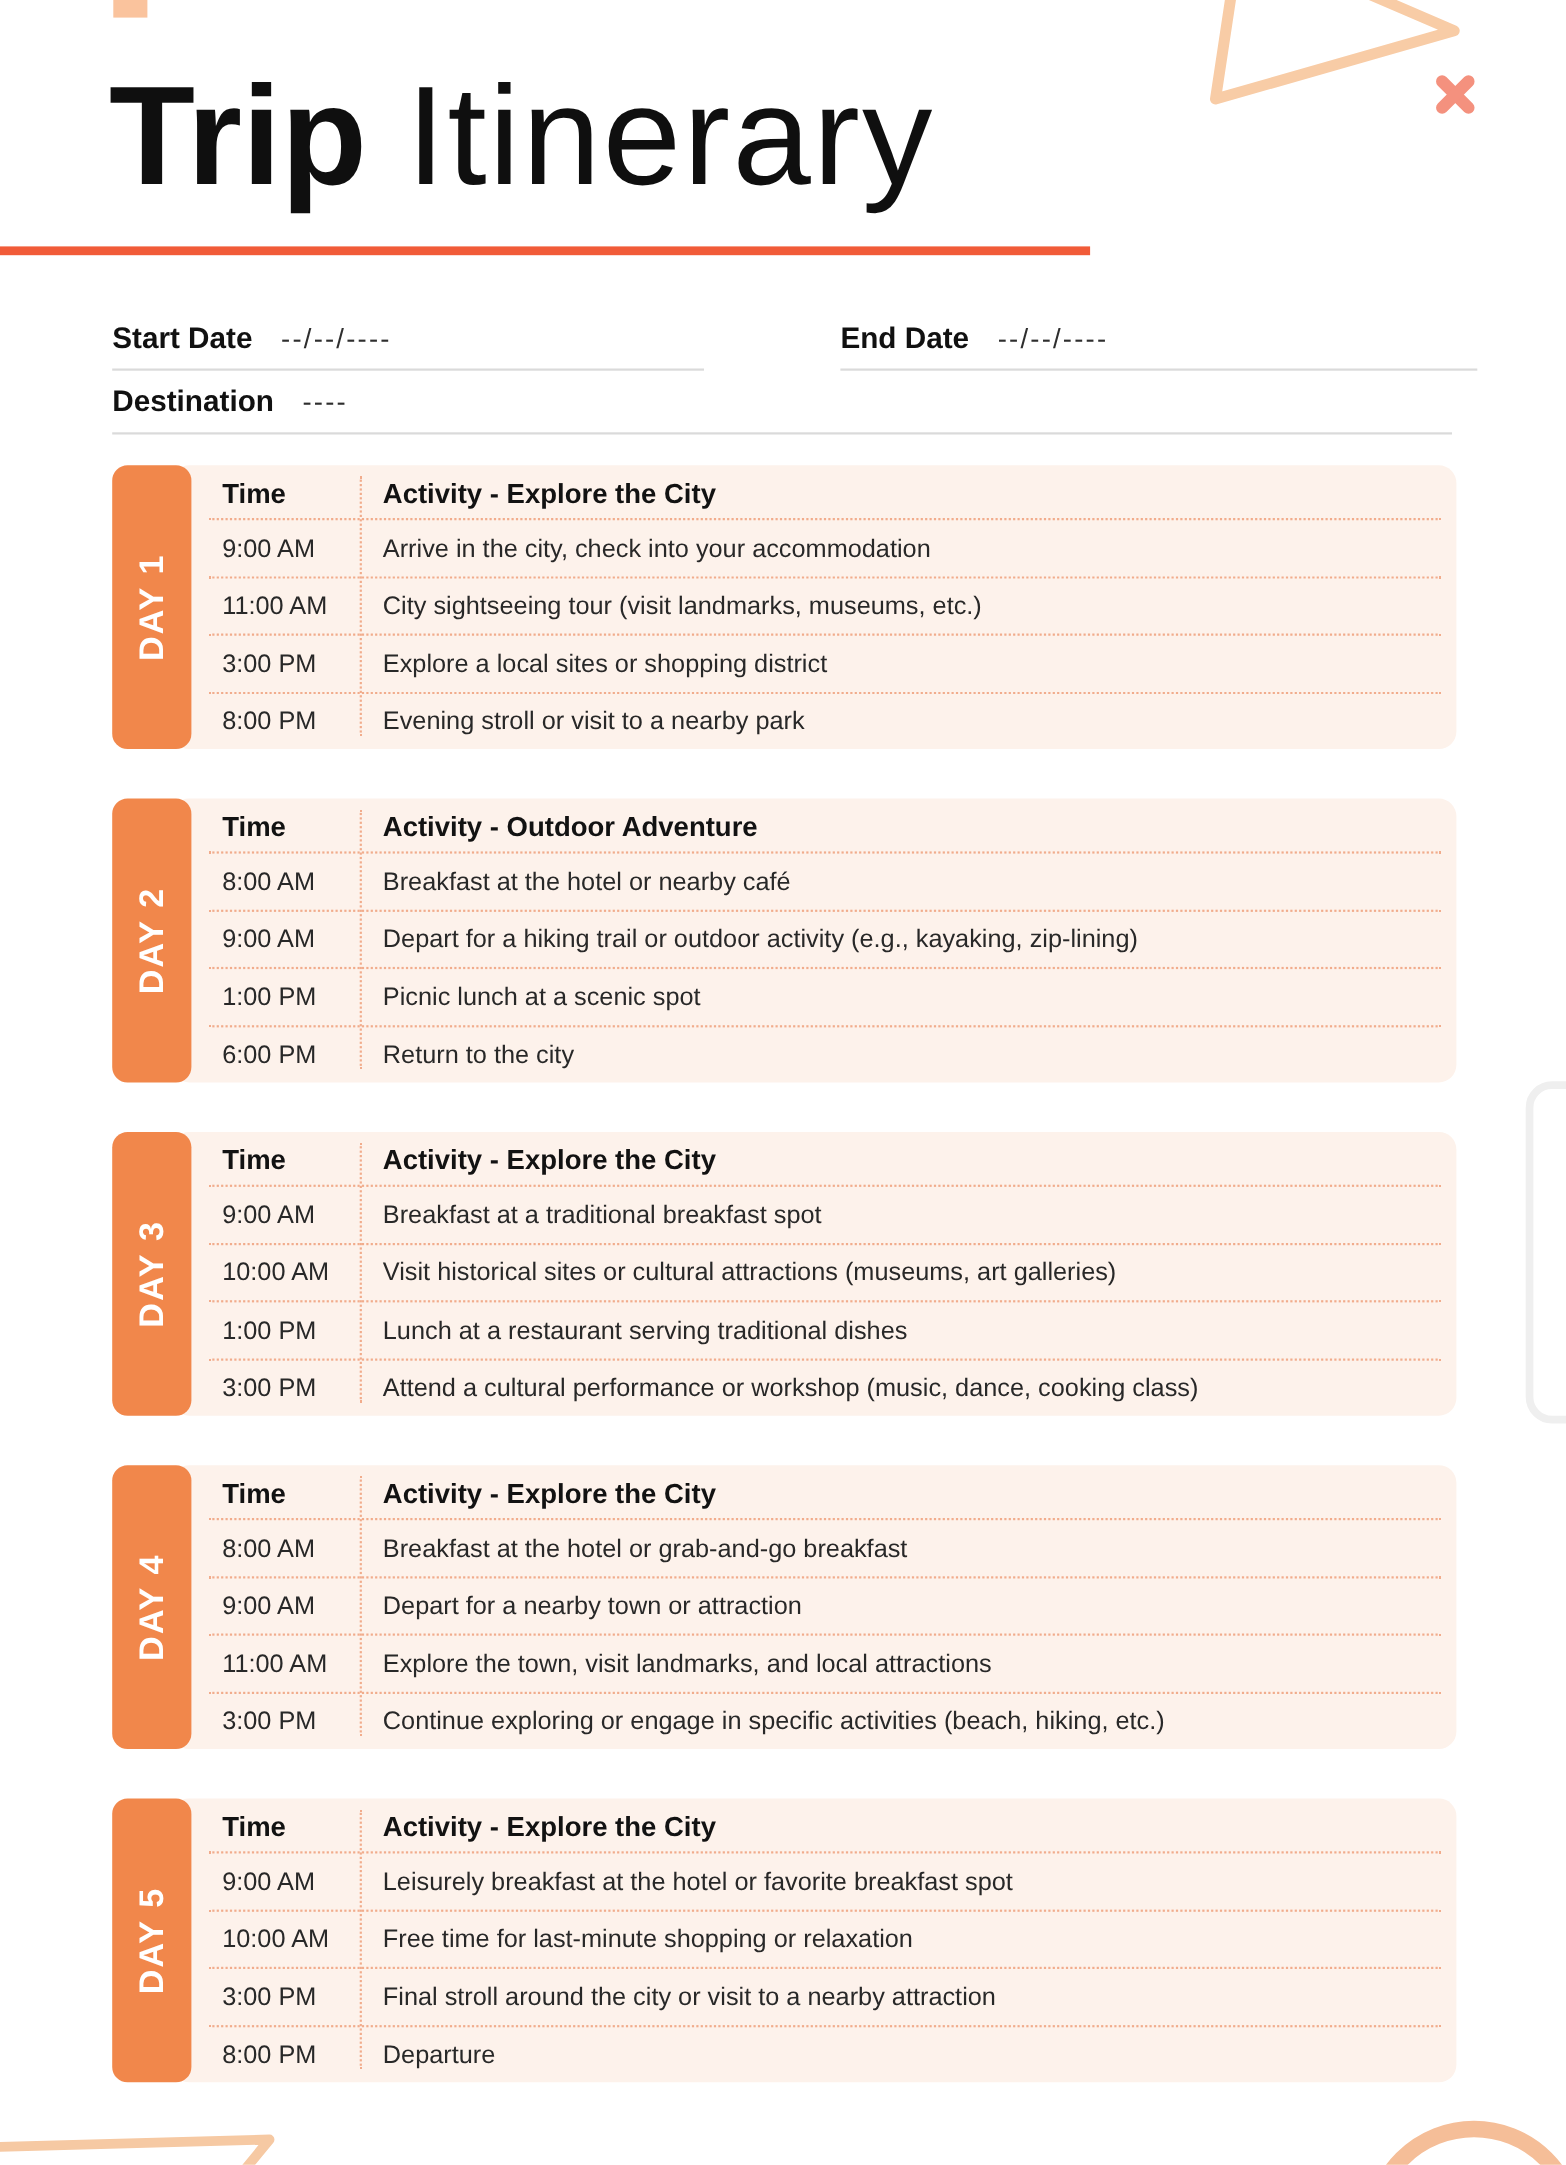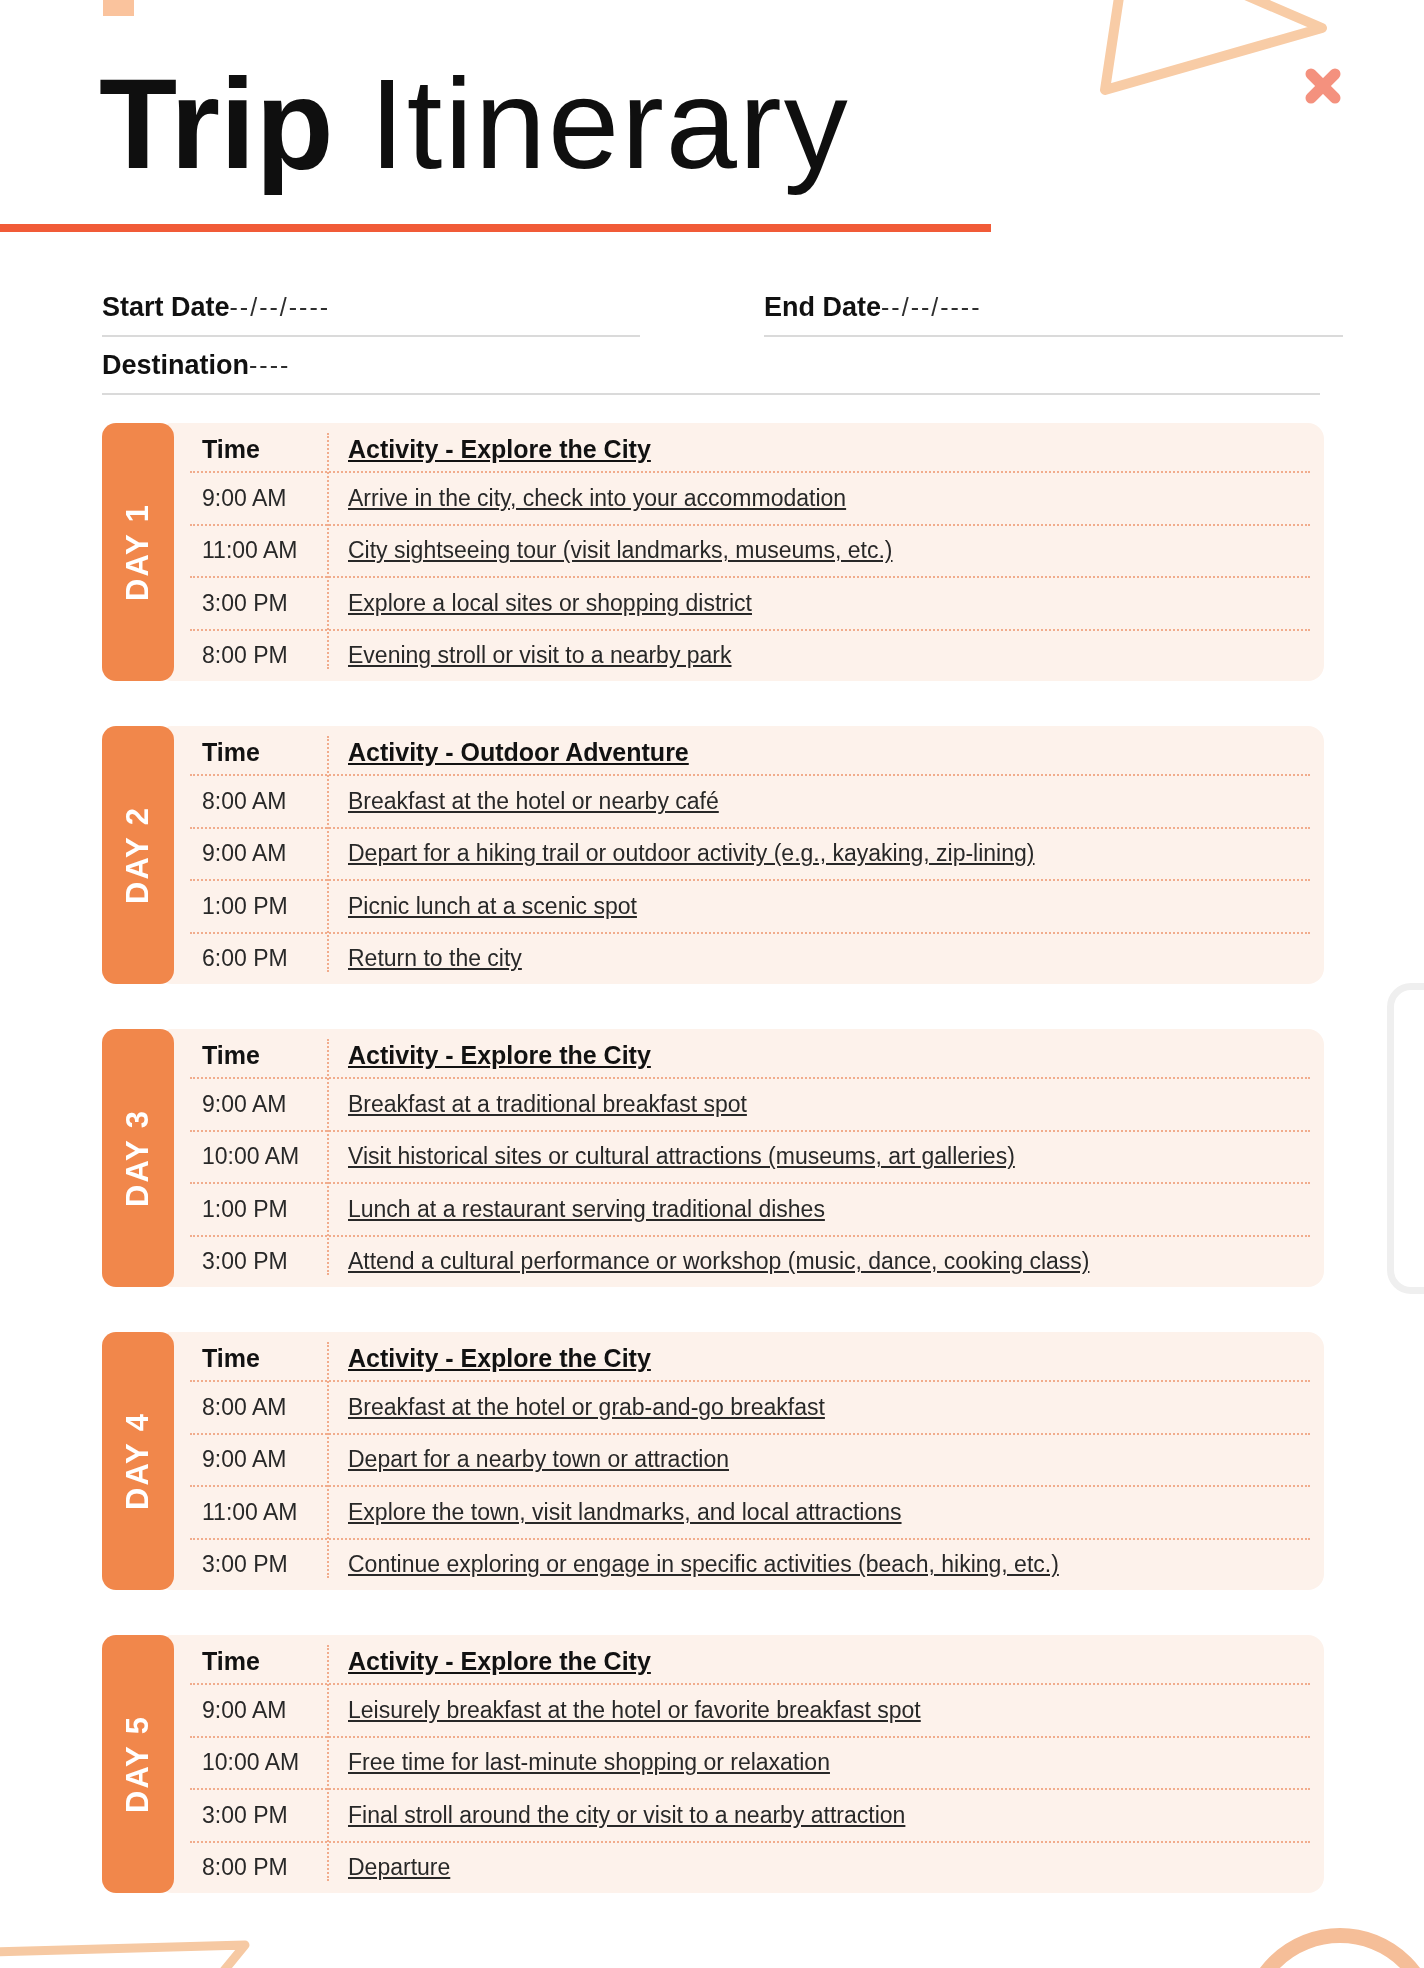--- a/index.html
+++ b/index.html
@@ -16,39 +16,39 @@
   .bl-svg{position:absolute; left:-10px; top:1933px; width:420px; height:140px;}
   .br-circle{position:absolute; left:1240px; top:1928px; width:170px; height:170px;
     border:15px solid #F5BE98; border-radius:50%;}
   
   .title{position:absolute; left:99px; top:54px; margin:0; font-size:128px; line-height:1.1;
     color:#0f0f0f; white-space:nowrap; letter-spacing:0;}
   .t-bold{font-weight:700;}
   .t-light{font-weight:400; letter-spacing:2px;}
   .rule{position:absolute; left:0; top:224px; width:991px; height:8px; background:#F15B38;}
   
-  .field{position:absolute; display:flex; align-items:baseline; 
+  .field{position:absolute; display:flex; align-items:baseline; gap:26px;
     padding-bottom:12px; border-bottom:2px solid #DADADA;}
   .f-start{left:102px; top:292px; width:538px;}
   .f-end{left:741px; top:292px; width:579px;margin-left:23px;}
   .f-dest{left:102px; top:350px; width:1218px;}
   .f-label{font-weight:700; font-size:27px; color:#111;}
   .f-value{font-size:25px; color:#2e2e2e; letter-spacing:2px;}
   
   .day{position:absolute; left:0; width:1424px; height:258px;padding-left:16px;}
   .tbl{position:absolute; left:156px; top:0; width:1168px; height:258px;
     background:#FDF2EB; border-radius:16px;}
   .vdiv{position:absolute; left:171px; top:10px; bottom:12px; width:0;
     border-left:2px dotted #F1AC8C;}
   .trow{height:52.5px; margin:0 14px 0 34px; display:flex; align-items:center;
     border-top:2px dotted #F1AC8C; box-sizing:border-box;}
   .thead{height:48px; border-top:none; padding-top:4px;}
   .c-time{width:137px; padding-left:12px; box-sizing:border-box; font-size:23px;
     color:#282828; flex:none; white-space:nowrap;}
-  .c-act{padding-left:21px; font-size:23px; color:#282828; white-space:nowrap;text-decoration:underline;}
+  .c-act{padding-left:21px; font-size:23px; color:#282828; white-space:nowrap;}
   .thead .c-time, .thead .c-act{font-weight:700; font-size:25px; color:#121212;}
   .tab{position:absolute; left:102px; top:0; width:72px; height:258px; background:#F1874B;
     border-radius:14px; display:flex; align-items:center; justify-content:center;}
   .tabtxt{transform:rotate(-90deg); color:#ffffff; font-weight:700; font-size:31px;
     letter-spacing:2px; white-space:nowrap;}
   .d1{top:423px;} .d2{top:726px;} .d3{top:1029px;} .d4{top:1332px;} .d5{top:1635px;}
 </style>
 </head>
 <body>
 

